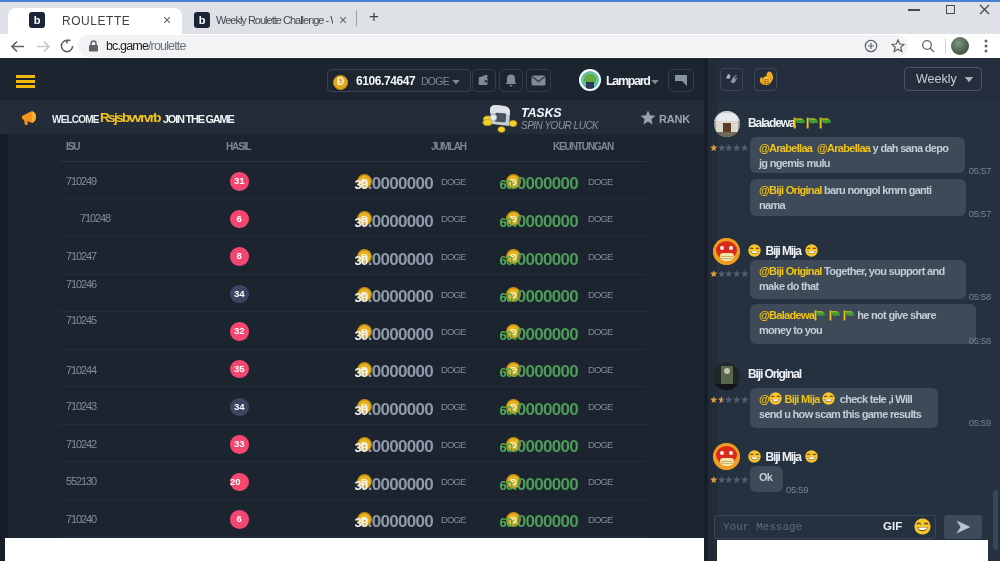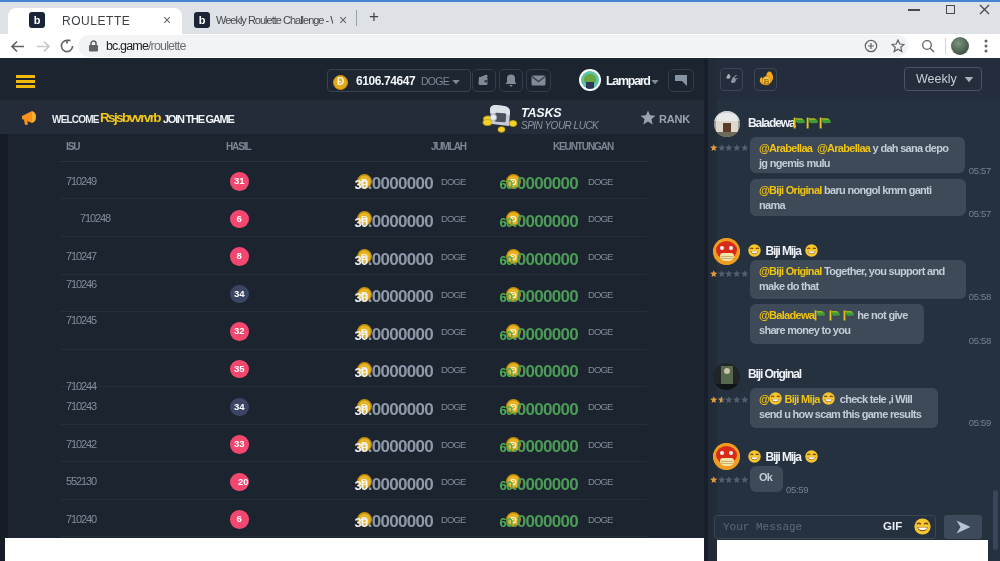--- a/index.html
+++ b/index.html
@@ -227,21 +227,21 @@
     <use href="#coin"></use>
   </svg>
 <div class="abs amt" style="left:353px;top:324.6px;width:80px;color:#eef2f7">30<span class="dec" style="color:#8e99a9">.0000000</span></div>
 <div class="abs doge" style="left:441px;top:326.1px">DOGE</div>
 <svg class="abs" style="left:506px;top:324.1px" width="15" height="15" viewBox="0 0 14 14">
     <use href="#coin"></use>
   </svg>
 <div class="abs amt" style="left:498px;top:324.6px;width:80px;color:#4dae56">60<span class="dec" style="color:#4c9b57">.0000000</span></div>
 <div class="abs doge" style="left:588px;top:326.1px">DOGE</div>
 <div class="abs" style="left:60px;top:349.6px;width:587px;height:37.55px;border-bottom:1px solid #252e3c"></div>
-<div class="abs isu" style="left:66px;top:380px">710244</div>
+<div class="abs isu" style="left:66px;top:364px">710244</div>
 <div class="abs" style="left:230px;top:359.9px;width:18.5px;height:18.5px;border-radius:50%;background:#f4476f;color:#fff;font-size:9.5px;font-weight:bold;text-align:center;line-height:18.5px">35</div>
 <svg class="abs" style="left:357px;top:361.6px" width="15" height="15" viewBox="0 0 14 14">
     <use href="#coin"></use>
   </svg>
 <div class="abs amt" style="left:353px;top:362.1px;width:80px;color:#eef2f7">30<span class="dec" style="color:#8e99a9">.0000000</span></div>
 <div class="abs doge" style="left:441px;top:363.6px">DOGE</div>
 <svg class="abs" style="left:506px;top:361.6px" width="15" height="15" viewBox="0 0 14 14">
     <use href="#coin"></use>
   </svg>
 <div class="abs amt" style="left:498px;top:362.1px;width:80px;color:#4dae56">60<span class="dec" style="color:#4c9b57">.0000000</span></div>
@@ -267,21 +267,21 @@
   </svg>
 <div class="abs amt" style="left:353px;top:437.2px;width:80px;color:#eef2f7">30<span class="dec" style="color:#8e99a9">.0000000</span></div>
 <div class="abs doge" style="left:441px;top:438.8px">DOGE</div>
 <svg class="abs" style="left:506px;top:436.8px" width="15" height="15" viewBox="0 0 14 14">
     <use href="#coin"></use>
   </svg>
 <div class="abs amt" style="left:498px;top:437.2px;width:80px;color:#4dae56">60<span class="dec" style="color:#4c9b57">.0000000</span></div>
 <div class="abs doge" style="left:588px;top:438.8px">DOGE</div>
 <div class="abs" style="left:60px;top:462.3px;width:587px;height:37.55px;border-bottom:1px solid #252e3c"></div>
 <div class="abs isu" style="left:66px;top:475.3px">552130</div>
-<div class="abs" style="left:230px;top:472.6px;width:18.5px;height:18.5px;border-radius:50%;background:#f4476f;color:#fff;font-size:9.5px;font-weight:bold;text-align:right;line-height:18.5px">20</div>
+<div class="abs" style="left:230px;top:472.6px;width:18.5px;height:18.5px;border-radius:50%;background:#f4476f;color:#fff;font-size:9.5px;font-weight:bold;text-align:left;line-height:18.5px">20</div>
 <svg class="abs" style="left:357px;top:474.3px" width="15" height="15" viewBox="0 0 14 14">
     <use href="#coin"></use>
   </svg>
 <div class="abs amt" style="left:353px;top:474.8px;width:80px;color:#eef2f7">30<span class="dec" style="color:#8e99a9">.0000000</span></div>
 <div class="abs doge" style="left:441px;top:476.3px">DOGE</div>
 <svg class="abs" style="left:506px;top:474.3px" width="15" height="15" viewBox="0 0 14 14">
     <use href="#coin"></use>
   </svg>
 <div class="abs amt" style="left:498px;top:474.8px;width:80px;color:#4dae56">60<span class="dec" style="color:#4c9b57">.0000000</span></div>
 <div class="abs doge" style="left:588px;top:476.3px">DOGE</div>
@@ -378,21 +378,21 @@
     <use href="#star" fill="#545f6d"></use>
   </svg>
 <svg class="abs" style="left:733.1px;top:270px" width="7.5" height="7.5" viewBox="0 0 10 10">
     <use href="#star" fill="#545f6d"></use>
   </svg>
 <svg class="abs" style="left:740.7px;top:270px" width="7.5" height="7.5" viewBox="0 0 10 10">
     <use href="#star" fill="#545f6d"></use>
   </svg>
 <div class="abs bub" style="left:750px;top:260px;width:216px;height:39px;"><span class="mn">@Biji Original</span> Together, you support and make do that</div>
 <div class="abs tm" style="left:940px;top:291px;width:51px;text-align:right;">05:58</div>
-<div class="abs bub" style="left:750px;top:304px;width:174px;height:40px;"><span class="mn">@Baladewa</span><svg style="vertical-align:-2px" width="12" height="12" viewBox="0 0 12 12">
+<div class="abs bub" style="left:750px;top:304px;width:226px;height:40px;"><span class="mn">@Baladewa</span><svg style="vertical-align:-2px" width="12" height="12" viewBox="0 0 12 12">
       <use href="#flag"></use>
     </svg> <svg style="vertical-align:-2px" width="12" height="12" viewBox="0 0 12 12">
       <use href="#flag"></use>
     </svg> <svg style="vertical-align:-2px" width="12" height="12" viewBox="0 0 12 12">
       <use href="#flag"></use>
     </svg> he not give share money to you</div>
 <div class="abs tm" style="left:940px;top:335px;width:51px;text-align:right;">05:58</div>
 <div class="abs" style="left:713px;top:363px;width:27px;height:27px;border-radius:50%;background:#202527;overflow:hidden">
 <div class="abs" style="left:8px;top:3px;width:12px;height:20px;background:#57684f"></div>
 <div class="abs" style="left:11px;top:5px;width:6px;height:6px;background:#c8c2a8;border-radius:50%"></div>

